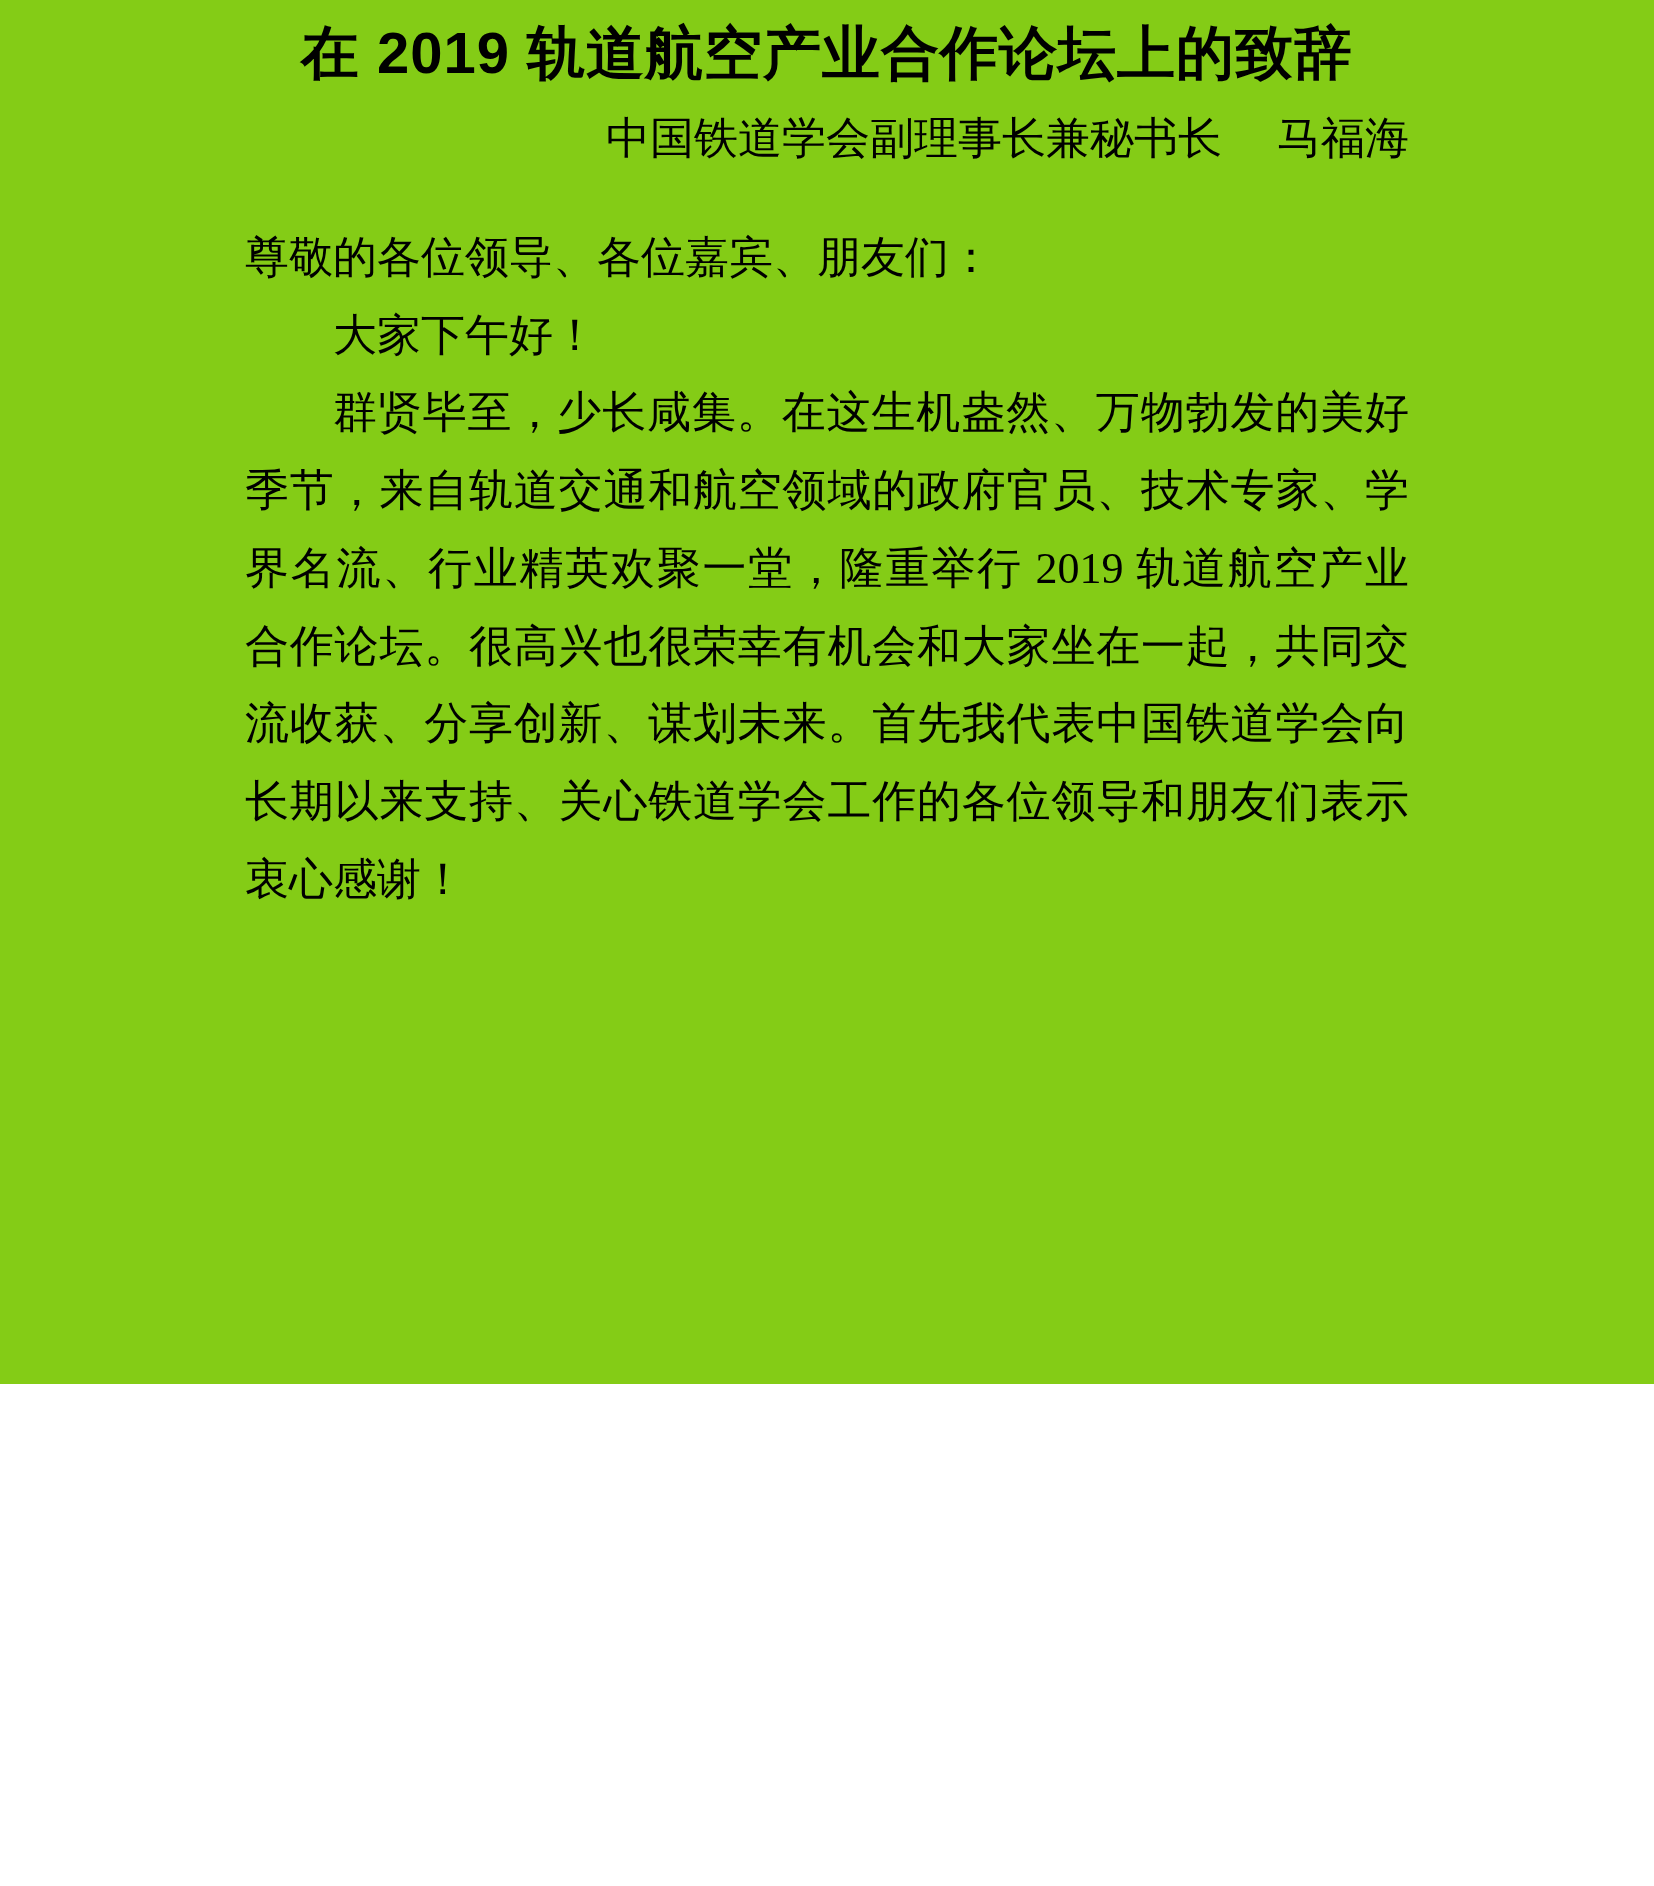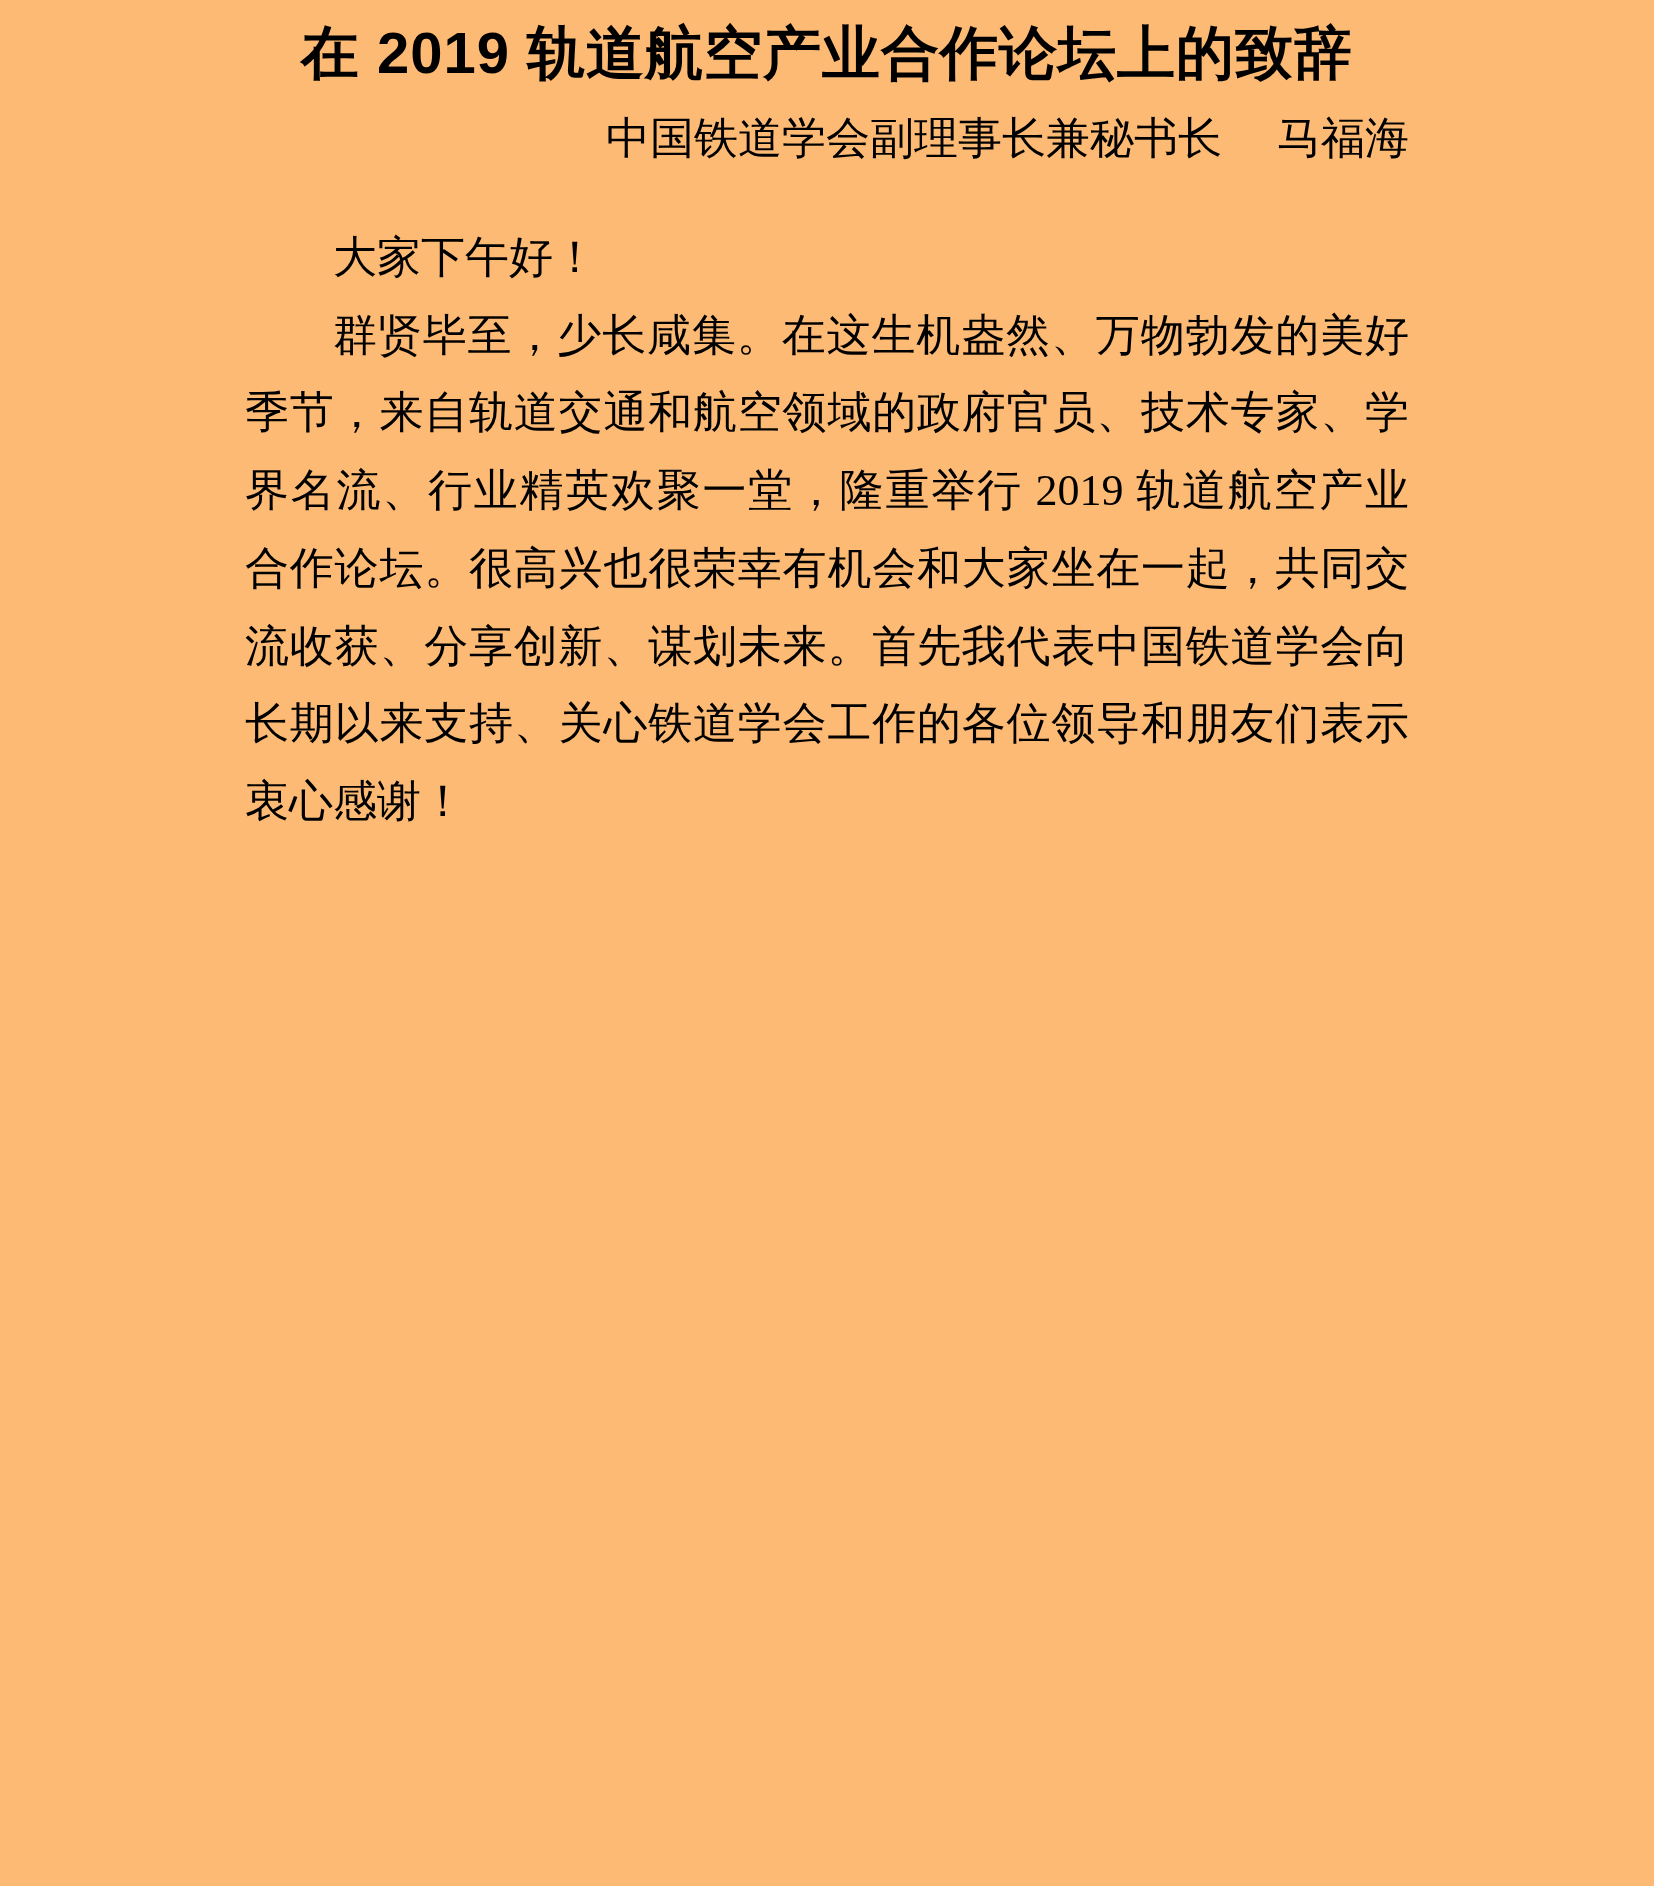--- a/index.html
+++ b/index.html
@@ -4,22 +4,22 @@
 <style>
   html, body {
     margin: 0;
     padding: 0;
     background: #ffffff;
     color: #000000;
   }
   .page {
     position: relative;
     width: 1654px;
-    height: 1886px;
-    background: #fdba74;
+    height: 1384px;
+    background: #84cc16;
     overflow: hidden;
     box-sizing: border-box;
     padding: 18px 245px 0 245px;
   }
   .doc-title {
     font-family: "Liberation Sans", "DejaVu Sans", sans-serif;
     font-weight: bold;
     font-size: 58px;
     line-height: 70px;
     text-align: center;
@@ -63,16 +63,17 @@
 </head>
 <body>
 
 <div class="page">
   <h1 class="doc-title">在 2019 轨道航空产业合作论坛上的致辞</h1>
 
   <div class="doc-author">中国铁道学会副理事长兼秘书长　 马福海</div>
 
 
   <div class="doc-body">
+      <p><span>尊敬的各位领导、各位嘉宾、朋友们：</span></p>
       <p class="indented"><span>大家下午好！</span></p>
       <p class="indented"><span>群贤毕至，少长咸集。在这生机盎然、万物勃发的美好季节，来自轨道交通和航空领域的政府官员、技术专家、学界名流、行业精英欢聚一堂，隆重举行 2019 轨道航空产业合作论坛。很高兴也很荣幸有机会和大家坐在一起，共同交流收获、分享创新、谋划未来。首先我代表中国铁道学会向长期以来支持、关心铁道学会工作的各位领导和朋友们表示衷心感谢！</span></p>
     </div>
 </div>
 
 </body></html>

